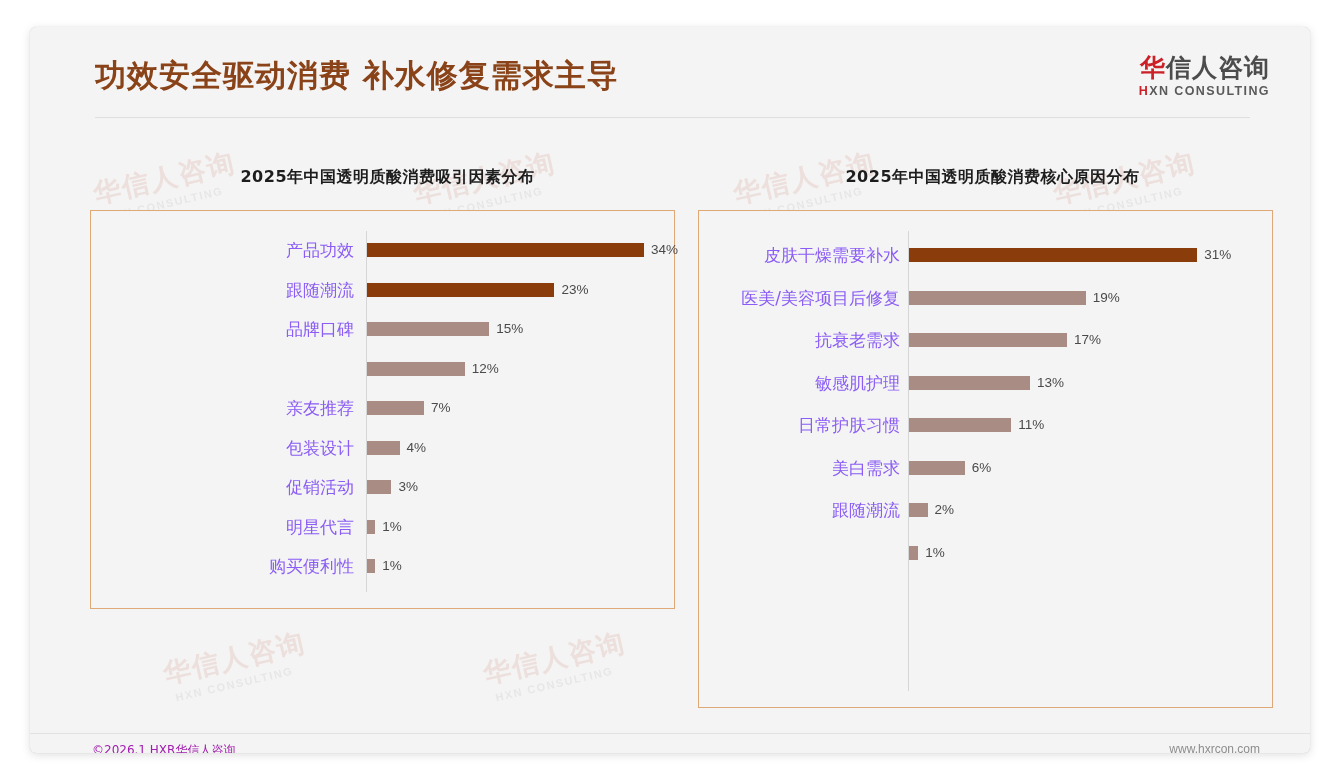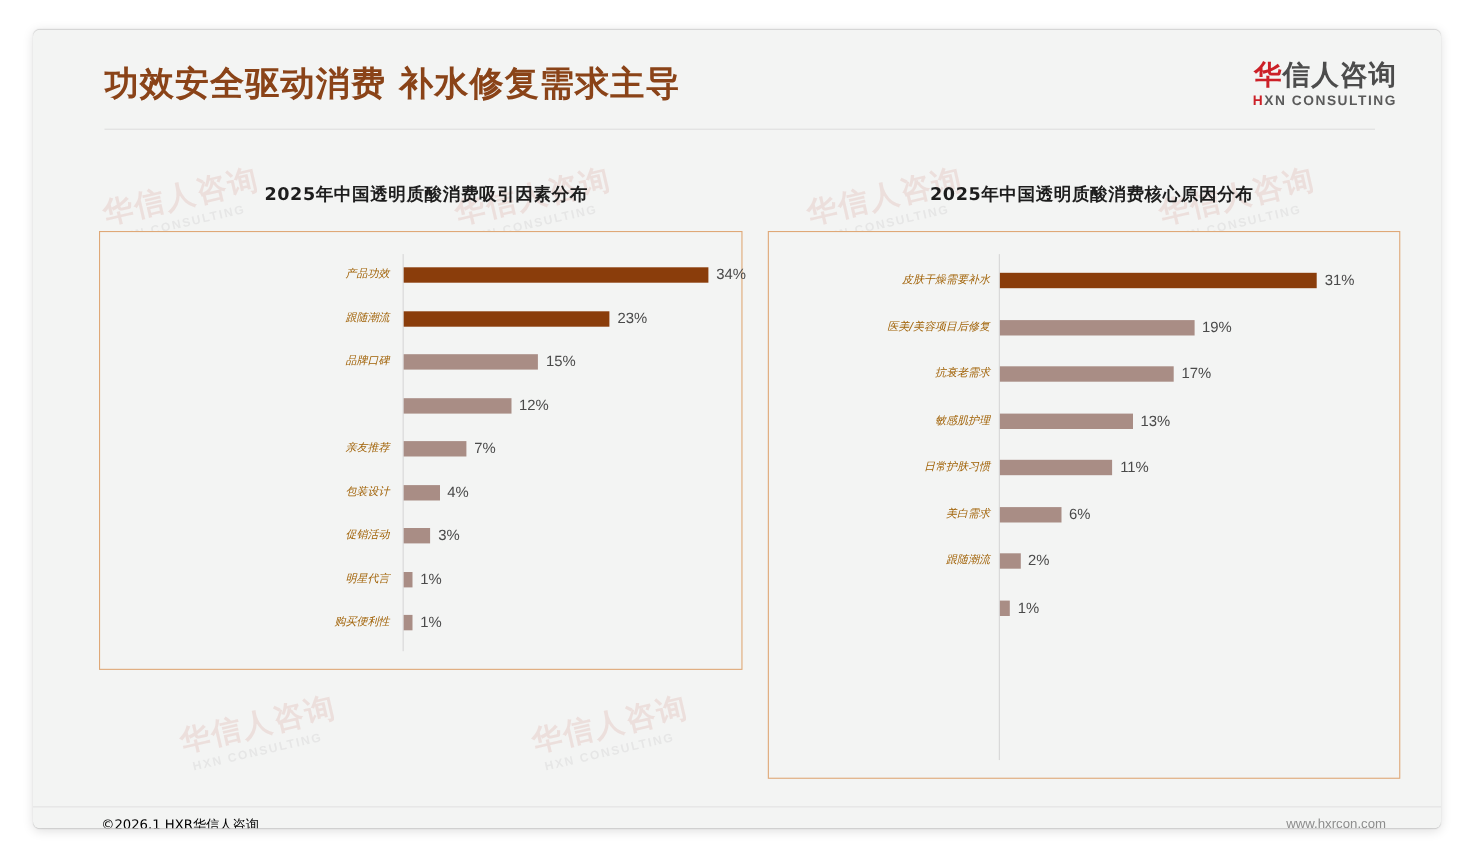--- a/index.html
+++ b/index.html
@@ -145,26 +145,25 @@
   .axis-line {
     position: absolute;
     top: 20px;
     bottom: 16px;
     width: 1px;
     background: #d6d6d6;
   }
   .bar-label {
     position: absolute;
     text-align: right;
-    font-size: 10px;
-    color: #a16207;
+    font-size: 17px;
+    color: #8b5cf6;
     font-family: "DejaVu Sans", "Liberation Sans", sans-serif;
     white-space: nowrap;
     line-height: 22px;
-    font-style: italic;
   }
   .bar-track {
     position: absolute;
     height: 14px;
     top: 4px;
   }
   .bar-fill {
     height: 14px;
     background: #a98d85;
   }
@@ -215,21 +214,21 @@
     top: 707px;
     width: 1280px;
     height: 19px;
     z-index: 5;
   }
   #footer-left {
     position: absolute;
     left: 62px;
     top: 8px;
     font-size: 12px;
-    color: #000000;
+    color: #a21caf;
     font-family: "DejaVu Sans", "Liberation Sans", sans-serif;
   }
   #footer-right {
     position: absolute;
     right: 50px;
     top: 8px;
     font-size: 12px;
     color: #8d8d8d;
     font-family: "Liberation Sans", sans-serif;
   }

